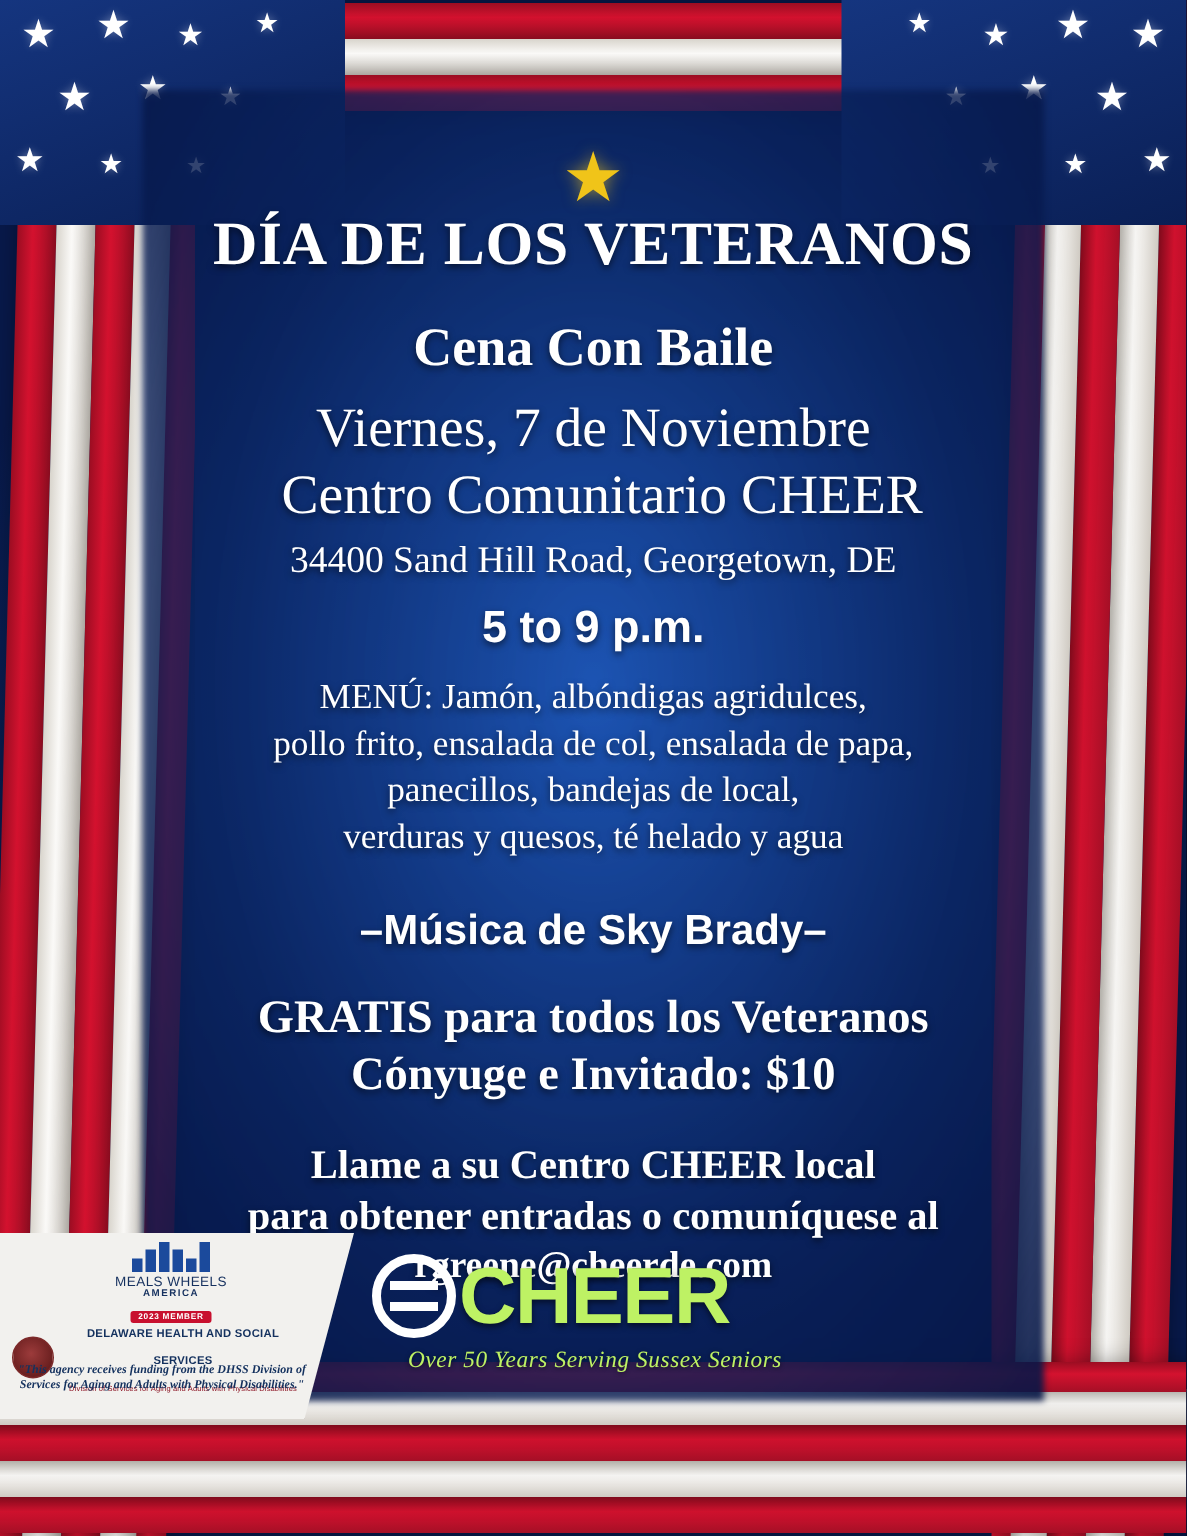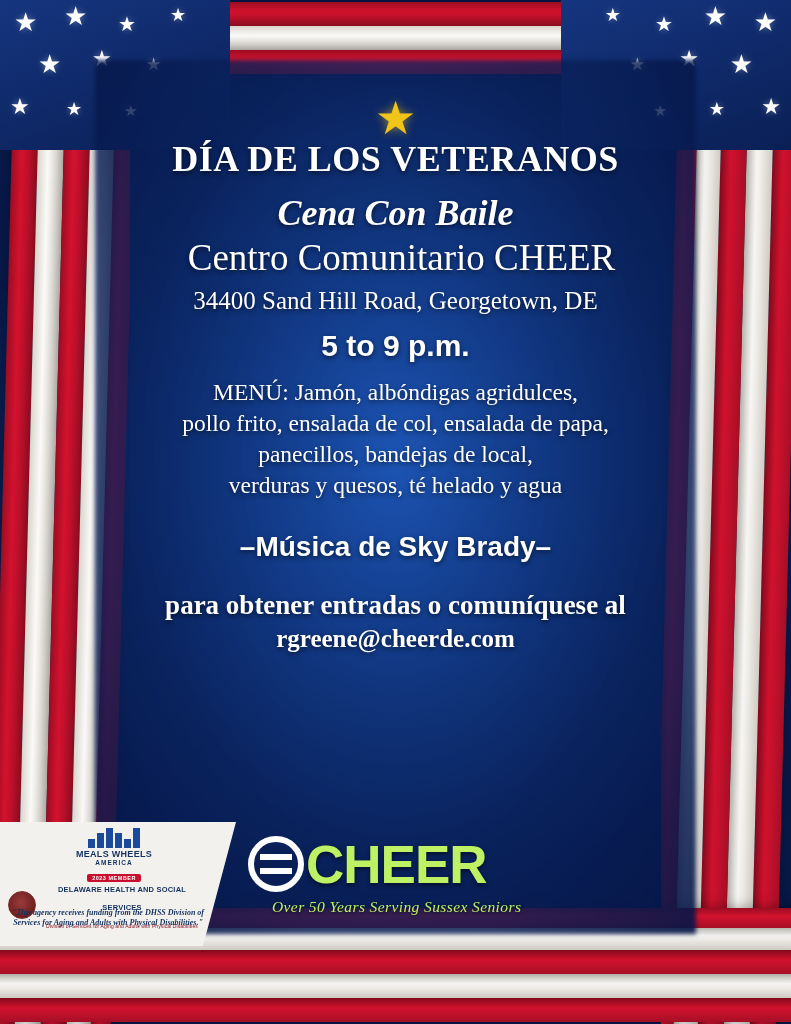--- a/index.html
+++ b/index.html
@@ -101,29 +101,28 @@
     position: absolute;
     left: 0;
     top: 0;
     width: 791px;
     text-align: center;
     color: #ffffff;
     text-shadow: 0 2px 5px rgba(0,0,0,.6);
   }
   .t-title {
     margin-top: 138px;
+    font-size: 41px;
+    font-weight: bold;
+    letter-spacing: .5px;
+  }
+  .t-sub {
+    margin-top: 24px;
     font-size: 36px;
     font-weight: bold;
-    letter-spacing: .5px;
-  }
-  .t-sub {
-    margin-top: 12px;
-    font-size: 36px;
-    font-weight: bold;
-    font-style: italic;
   }
   .t-date {
     margin-top: 12px;
     font-size: 37px;
   }
   .t-place {
     margin-top: 2px;
     font-size: 37px;
     padding-left: 12px;
   }
@@ -242,21 +241,21 @@
     height: 22px;
   }
   .mow-bars i {
     display: block;
     width: 7px;
     background: #1b4a9c;
   }
   .mow-name {
     font-family: "Liberation Sans", sans-serif;
     font-size: 9px;
-    font-weight: bold;
+    font-weight: normal;
     color: #16315f;
     letter-spacing: .3px;
     margin-top: 1px;
   }
   .mow-sub {
     font-family: "Liberation Sans", sans-serif;
     font-size: 6.5px;
     font-weight: bold;
     color: #16315f;
     letter-spacing: 1px;
@@ -384,34 +383,38 @@
     </div>
   </div>
 
   <div class="center-glow"></div>
 
   <span class="gold-star">★</span>
 
   <div class="content">
     <div class="t-title">DÍA DE LOS VETERANOS</div>
     <div class="t-sub">Cena Con Baile</div>
+    <div class="t-date">Viernes, 7 de Noviembre</div>
     <div class="t-place">Centro Comunitario CHEER</div>
     <div class="t-addr">34400 Sand Hill Road, Georgetown, DE</div>
     <div class="t-time">5 to 9 p.m.</div>
 
     <div class="menu">
       <div>MENÚ: Jamón, albóndigas agridulces,</div>
       <div>pollo frito, ensalada de col, ensalada de papa,</div>
       <div>panecillos, bandejas de local,</div>
       <div>verduras y quesos, té helado y agua</div>
     </div>
 
     <div class="t-music">–Música de Sky Brady–</div>
+    <div class="t-free">GRATIS para todos los Veteranos</div>
+    <div class="t-guest">Cónyuge e Invitado: $10</div>
 
     <div class="contact">
+      <div>Llame a su Centro CHEER local</div>
       <div>para obtener entradas o comuníquese al</div>
       <div class="small">rgreene@cheerde.com</div>
     </div>
   </div>
 
   <div class="cheer-logo">
     <div class="cheer-row">
       <span class="cheer-mark"></span>
       <span class="cheer-word">CHEER</span>
     </div>

